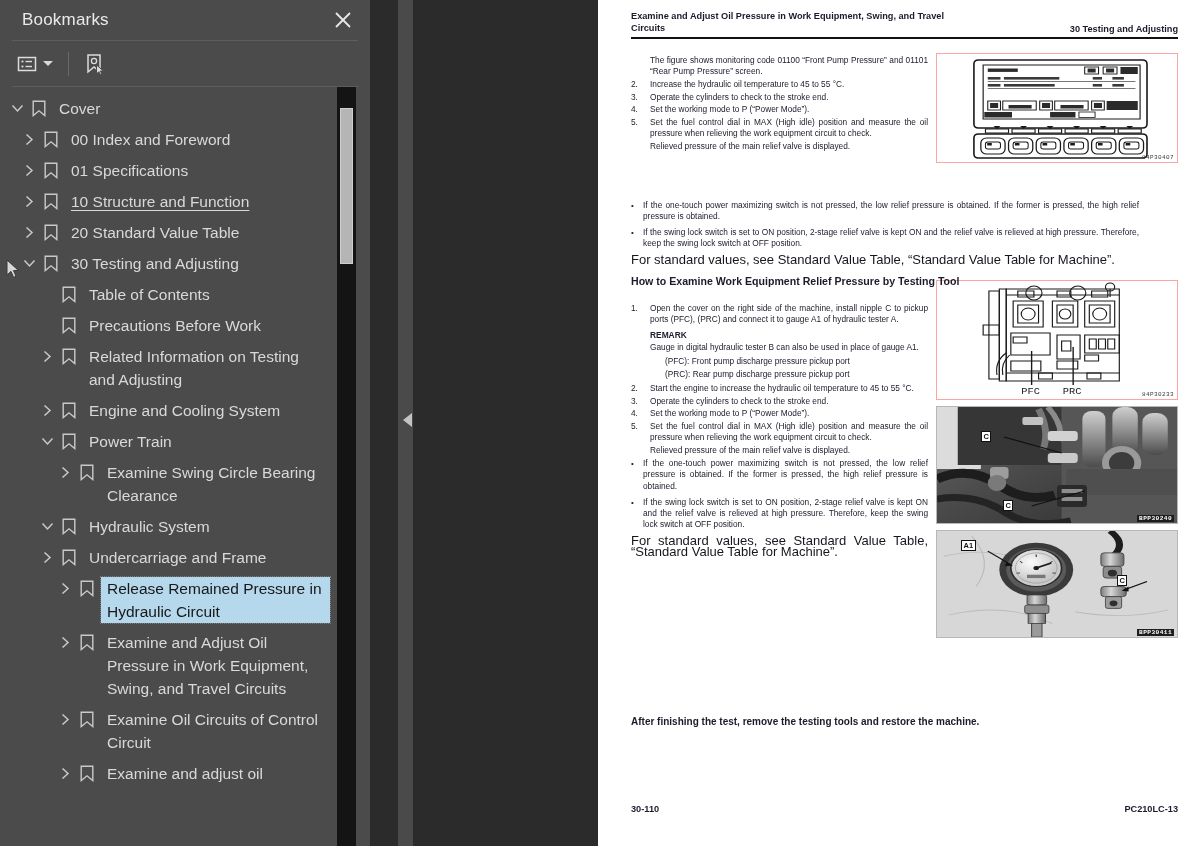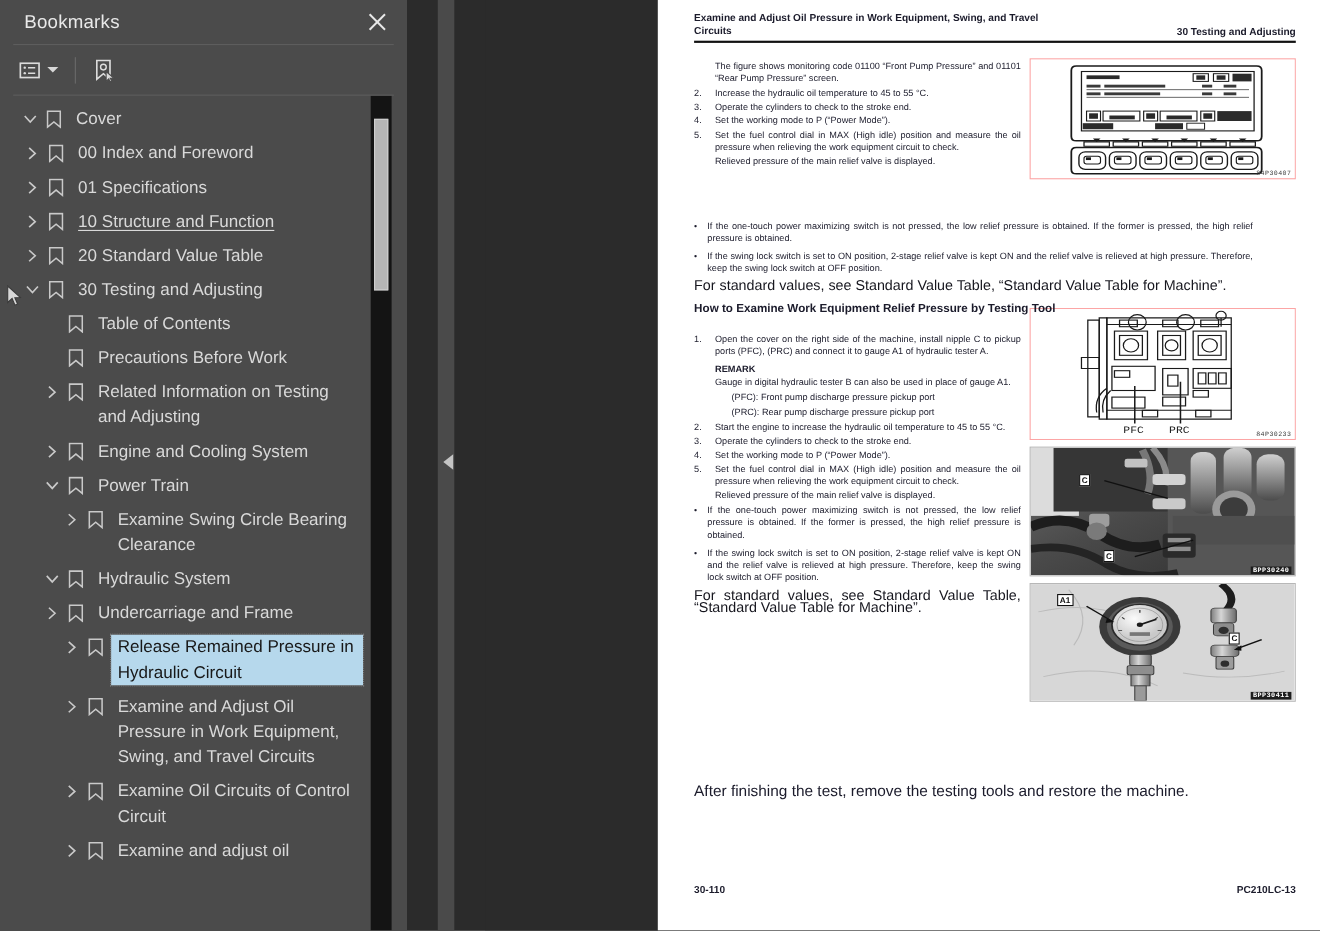--- a/index.html
+++ b/index.html
@@ -96,21 +96,21 @@
     text-underline-offset: 3px;
   }
   .node.selected .label {
     background: #b6d8ec;
     color: #181818;
     outline: 1px dotted #7d7d7d;
     display: inline-block;
     padding-left: 6px; padding-right: 6px;
     margin-left: 3px;
   }
-  .lvl1 { padding-left: 16px; }
+  .lvl1 { padding-left: 6px; }
   .lvl2 { padding-left: 18px; }
   .lvl3 { padding-left: 36px; }
   .lvl4 { padding-left: 54px; }
 
   
   .sb-track {
     position: absolute;
     left: 337px; top: 0; width: 19px; bottom: 0;
     background: #141414;
   }
@@ -244,21 +244,22 @@
 
   
   .pg-foot {
     position: absolute; left: 33px; right: 22px; bottom: 32px;
     display: flex; justify-content: space-between;
     font-size: 9.2px; font-weight: bold;
   }
 
   .after-note {
     position: absolute; left: 33px; bottom: 119px;
-    font-size: 14px;
+    font-size: 10px;
+    font-weight: bold;
   }
 
   
   .cursor {
     position: absolute; left: 6px; top: 172px;
     width: 14px; height: 20px; pointer-events: none;
   }
 </style>
 </head>
 <body>

